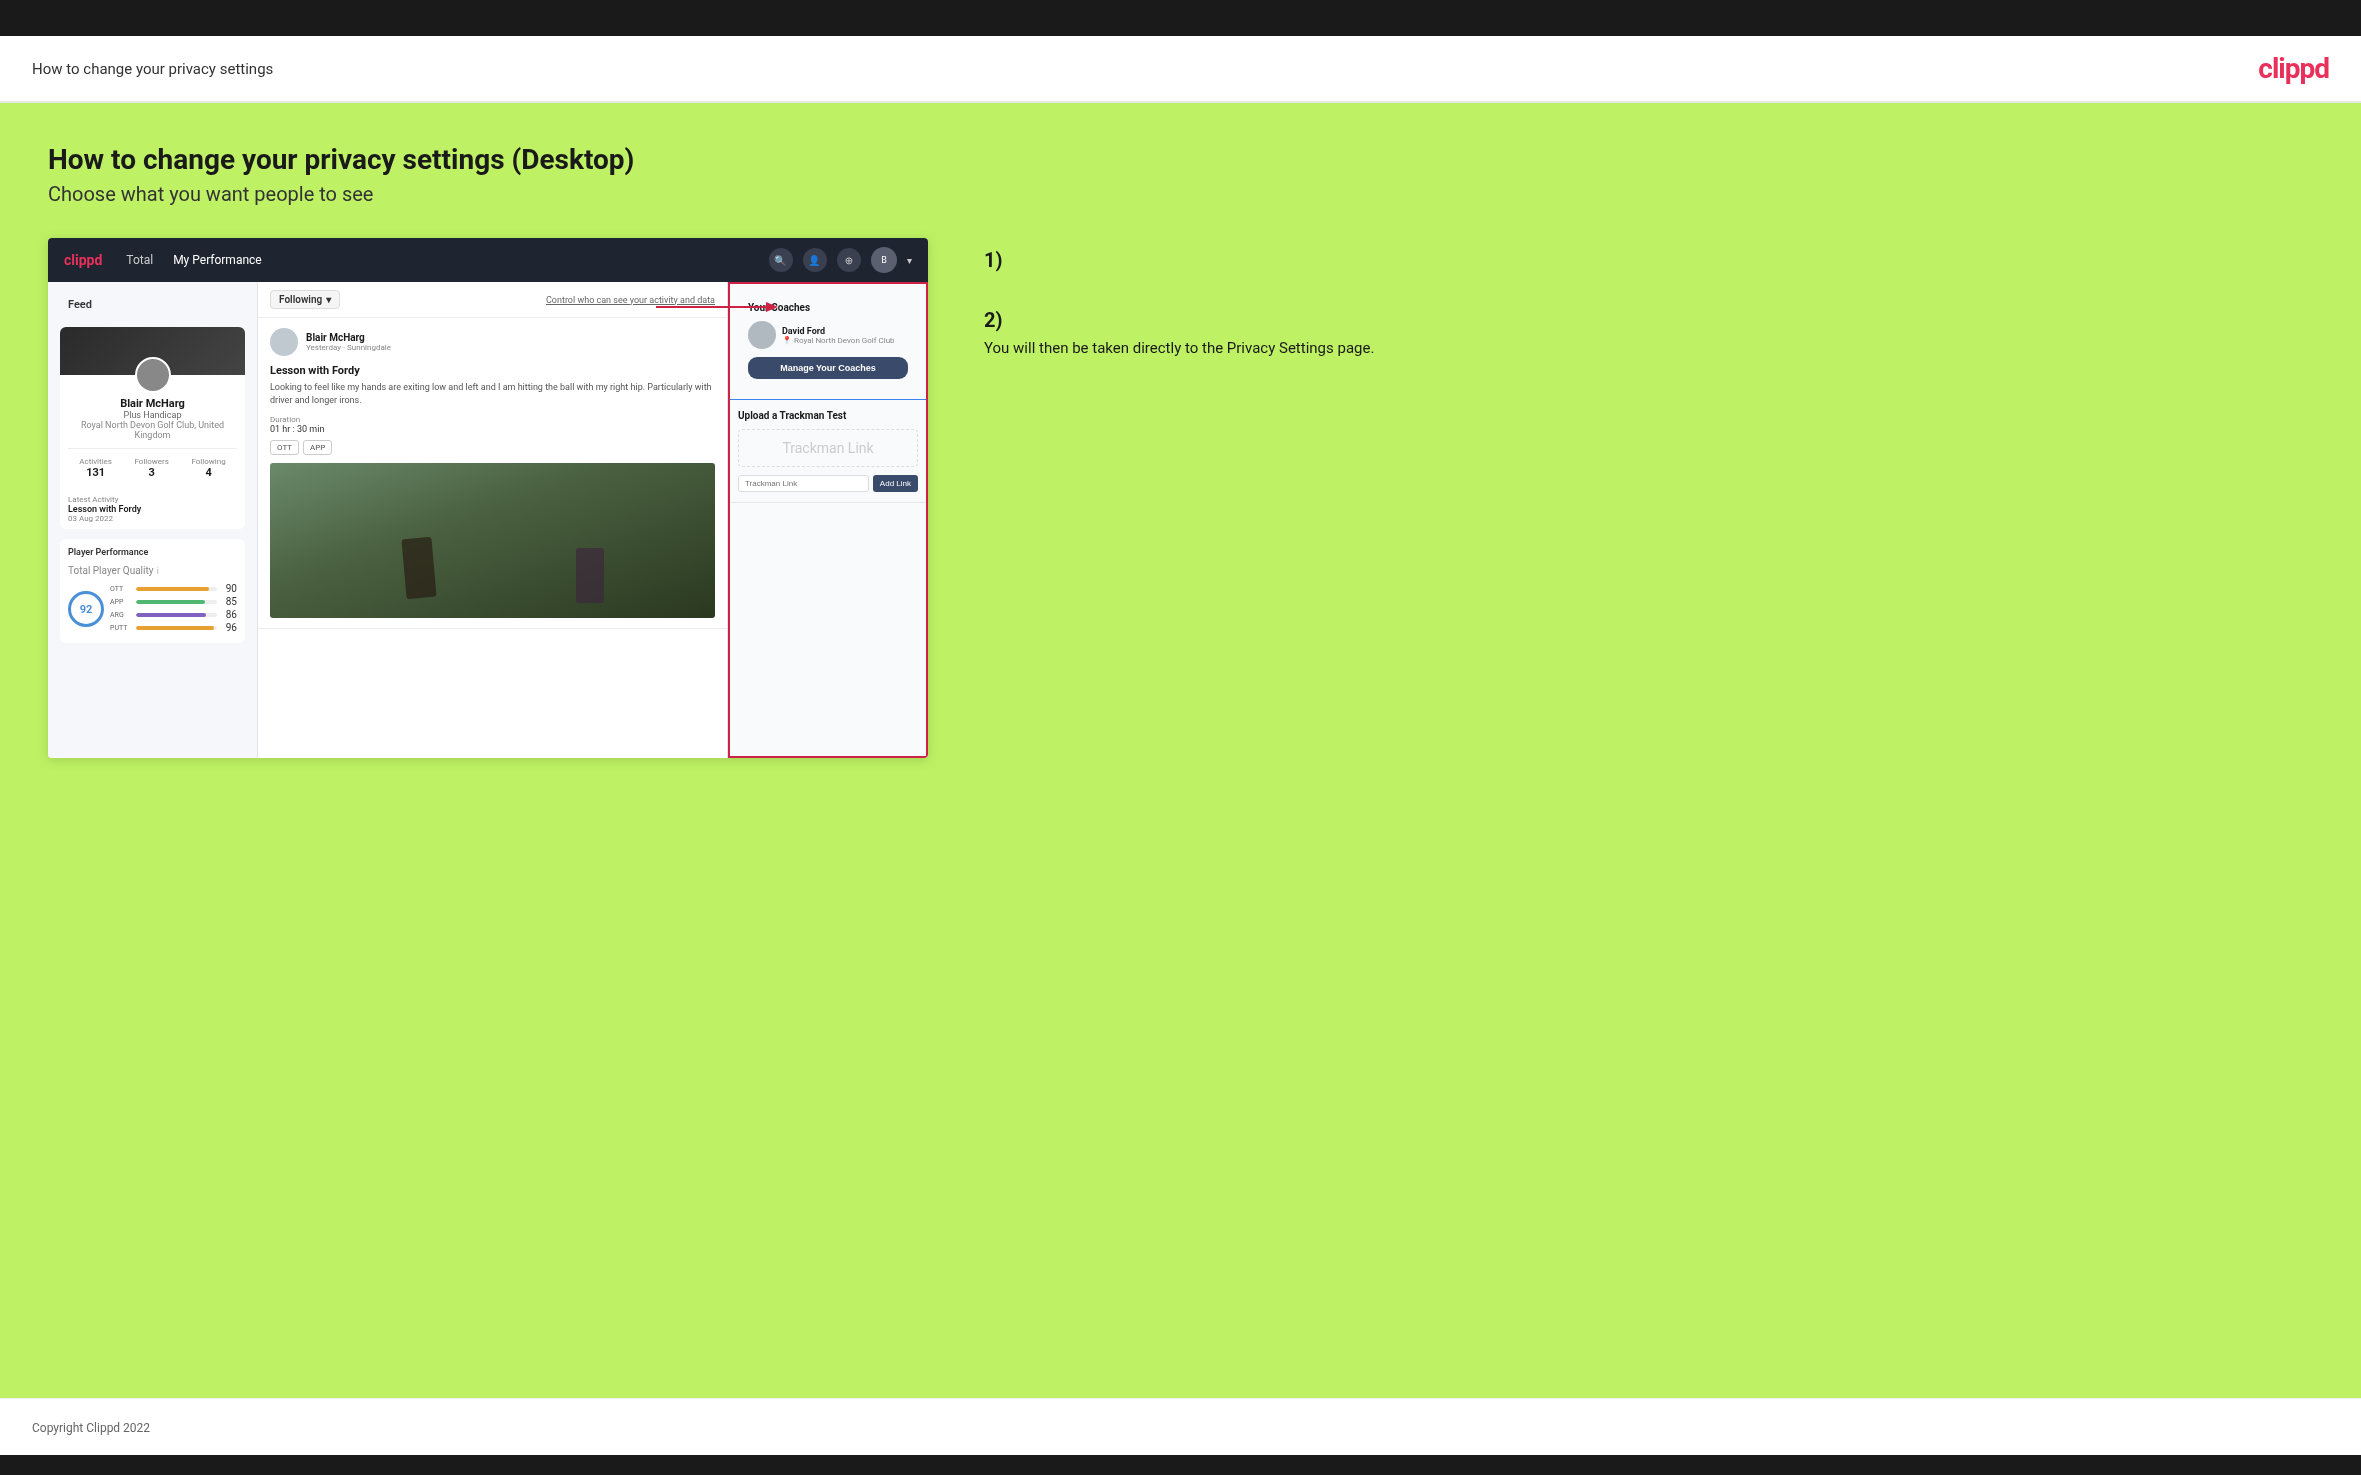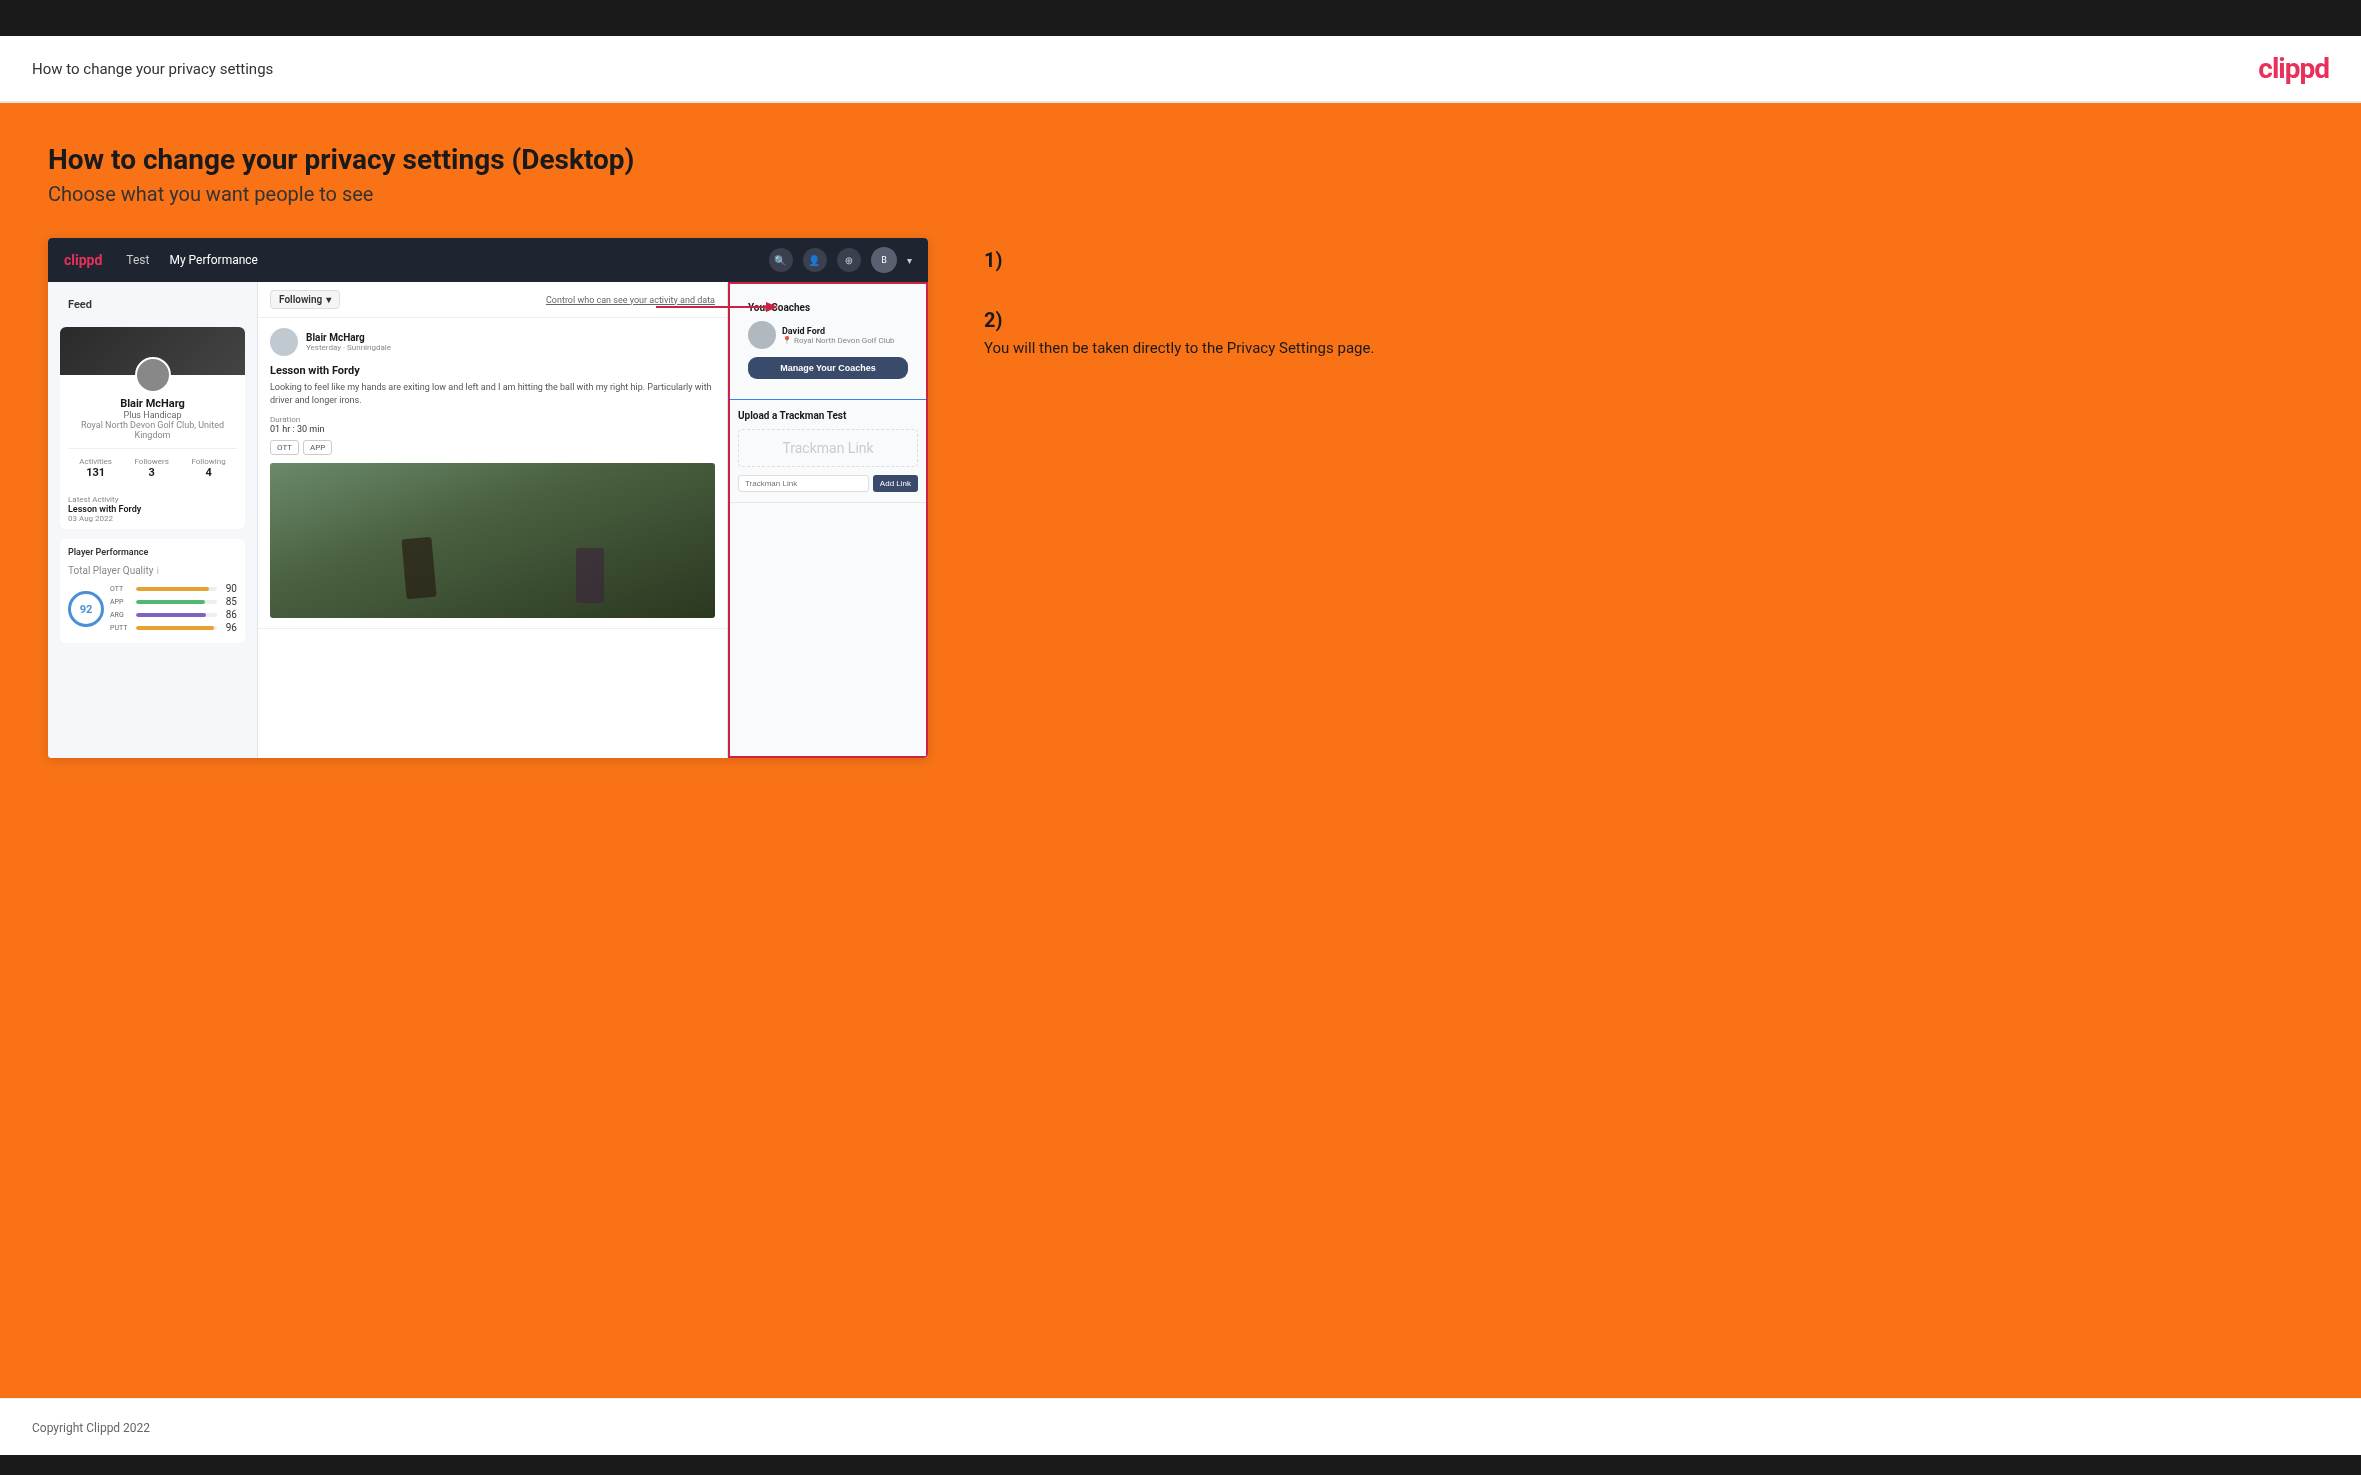--- a/index.html
+++ b/index.html
@@ -31,21 +31,21 @@
     }
     .clippd-logo {
       font-size: 28px;
       font-weight: 700;
       color: #e8305a;
       letter-spacing: -1px;
     }
 
     
     .main-content {
-      background: #f97316;
+      background: #bef264;
       padding: 40px 48px 48px 48px;
       min-height: calc(100vh - 180px);
     }
 
     .page-title {
       font-size: 28px;
       font-weight: 700;
       color: #1a1a1a;
       margin-bottom: 6px;
     }
@@ -570,21 +570,21 @@
   <h1 class="page-title">How to change your privacy settings (Desktop)</h1>
   <p class="page-subtitle">Choose what you want people to see</p>
 
   <div class="content-layout">
 
     <div class="app-screenshot">
 
       <div class="app-nav">
         <span class="app-nav-logo">clippd</span>
         <div class="app-nav-links">
-          <span class="app-nav-link">Test</span>
+          <span class="app-nav-link">Total</span>
           <span class="app-nav-link active">My Performance</span>
         </div>
         <div class="app-nav-icons">
           <div class="nav-icon-circle">🔍</div>
           <div class="nav-icon-circle">👤</div>
           <div class="nav-icon-circle">⊕</div>
           <div class="nav-avatar">B</div>
           <span style="color:#ccc;font-size:10px">▾</span>
         </div>
       </div>

